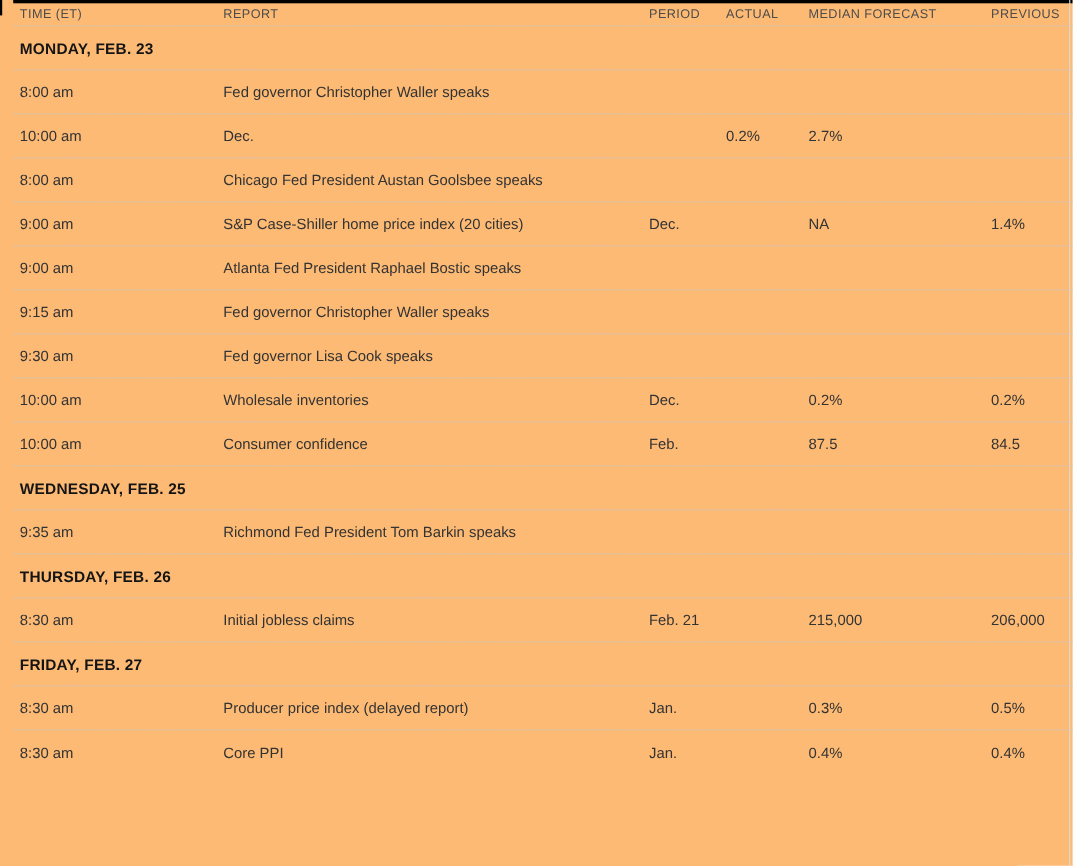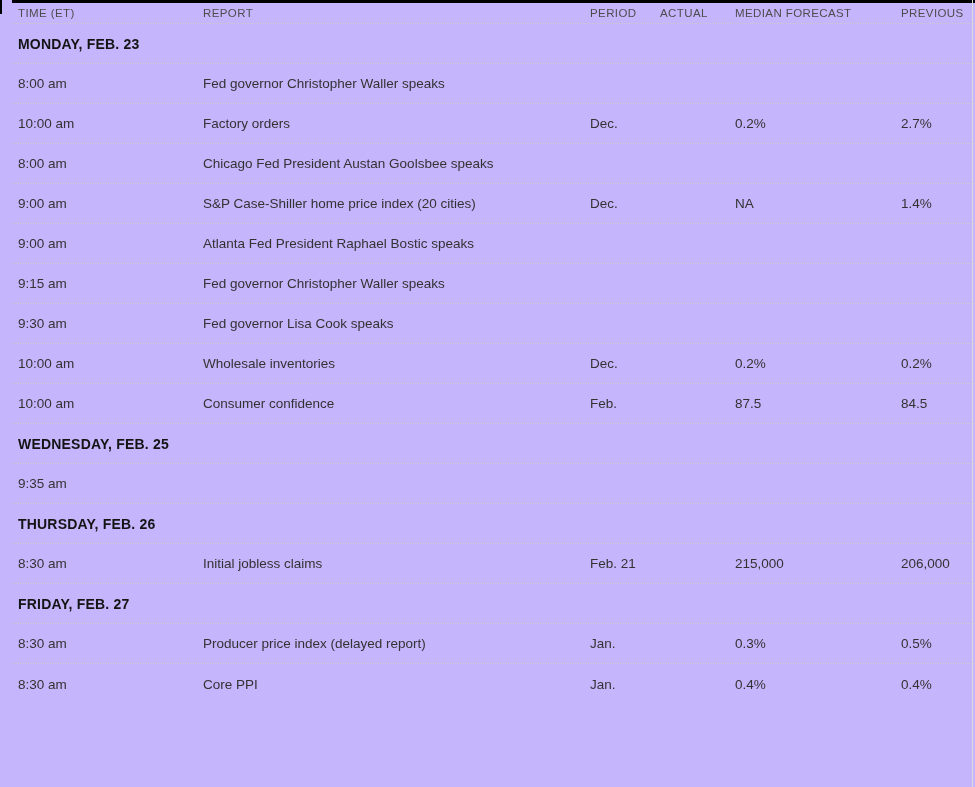--- a/index.html
+++ b/index.html
@@ -2,21 +2,21 @@
 <html style="--border-top: #000000; --divider: #c9c9c9; --edge-line: #d9d9d9; --header-text: #4d4d4d; --cell-text: #333333; --day-text: #141414;"><head>
 <meta charset="utf-8">
 <style>
   * { margin: 0; padding: 0; box-sizing: border-box; }
   html, body { background: #fff; }
   body {
     width: 975px; height: 787px;
     font-family: "Liberation Sans", "DejaVu Sans", sans-serif;
     position: relative; overflow: hidden;
   }
-  .page { position: relative; width: 975px; height: 787px; background: #c4b5fd; }
+  .page { position: relative; width: 975px; height: 787px; background: #fdba74; }
   
   .right-edge {
     position: absolute; top: 0; right: 2px; bottom: 0;
     width: 1px; background: var(--edge-line, #d9d9d9);
   }
   
   .corner-tick {
     position: absolute; left: 0; top: 0; width: 2px; height: 14px;
     background: var(--border-top, #000);
   }
@@ -82,21 +82,20 @@
         <div class="grid-row row event-row">
           <div class="cell">8:00 am</div>
           <div class="cell">Fed governor Christopher Waller speaks</div>
           <div class="cell"></div>
           <div class="cell"></div>
           <div class="cell"></div>
           <div class="cell"></div>
         </div>
         <div class="grid-row row event-row">
           <div class="cell">10:00 am</div>
-          <div class="cell">Factory orders</div>
           <div class="cell">Dec.</div>
           <div class="cell"></div>
           <div class="cell">0.2%</div>
           <div class="cell">2.7%</div>
         </div>
         <div class="grid-row row event-row">
           <div class="cell">8:00 am</div>
           <div class="cell">Chicago Fed President Austan Goolsbee speaks</div>
           <div class="cell"></div>
           <div class="cell"></div>
@@ -149,20 +148,21 @@
           <div class="cell">Feb.</div>
           <div class="cell"></div>
           <div class="cell">87.5</div>
           <div class="cell">84.5</div>
         </div>
         <div class="grid-row row day-row">
           <div class="day-label">WEDNESDAY, FEB. 25</div>
         </div>
         <div class="grid-row row event-row">
           <div class="cell">9:35 am</div>
+          <div class="cell">Richmond Fed President Tom Barkin speaks</div>
           <div class="cell"></div>
           <div class="cell"></div>
           <div class="cell"></div>
           <div class="cell"></div>
         </div>
         <div class="grid-row row day-row">
           <div class="day-label">THURSDAY, FEB. 26</div>
         </div>
         <div class="grid-row row event-row">
           <div class="cell">8:30 am</div>

